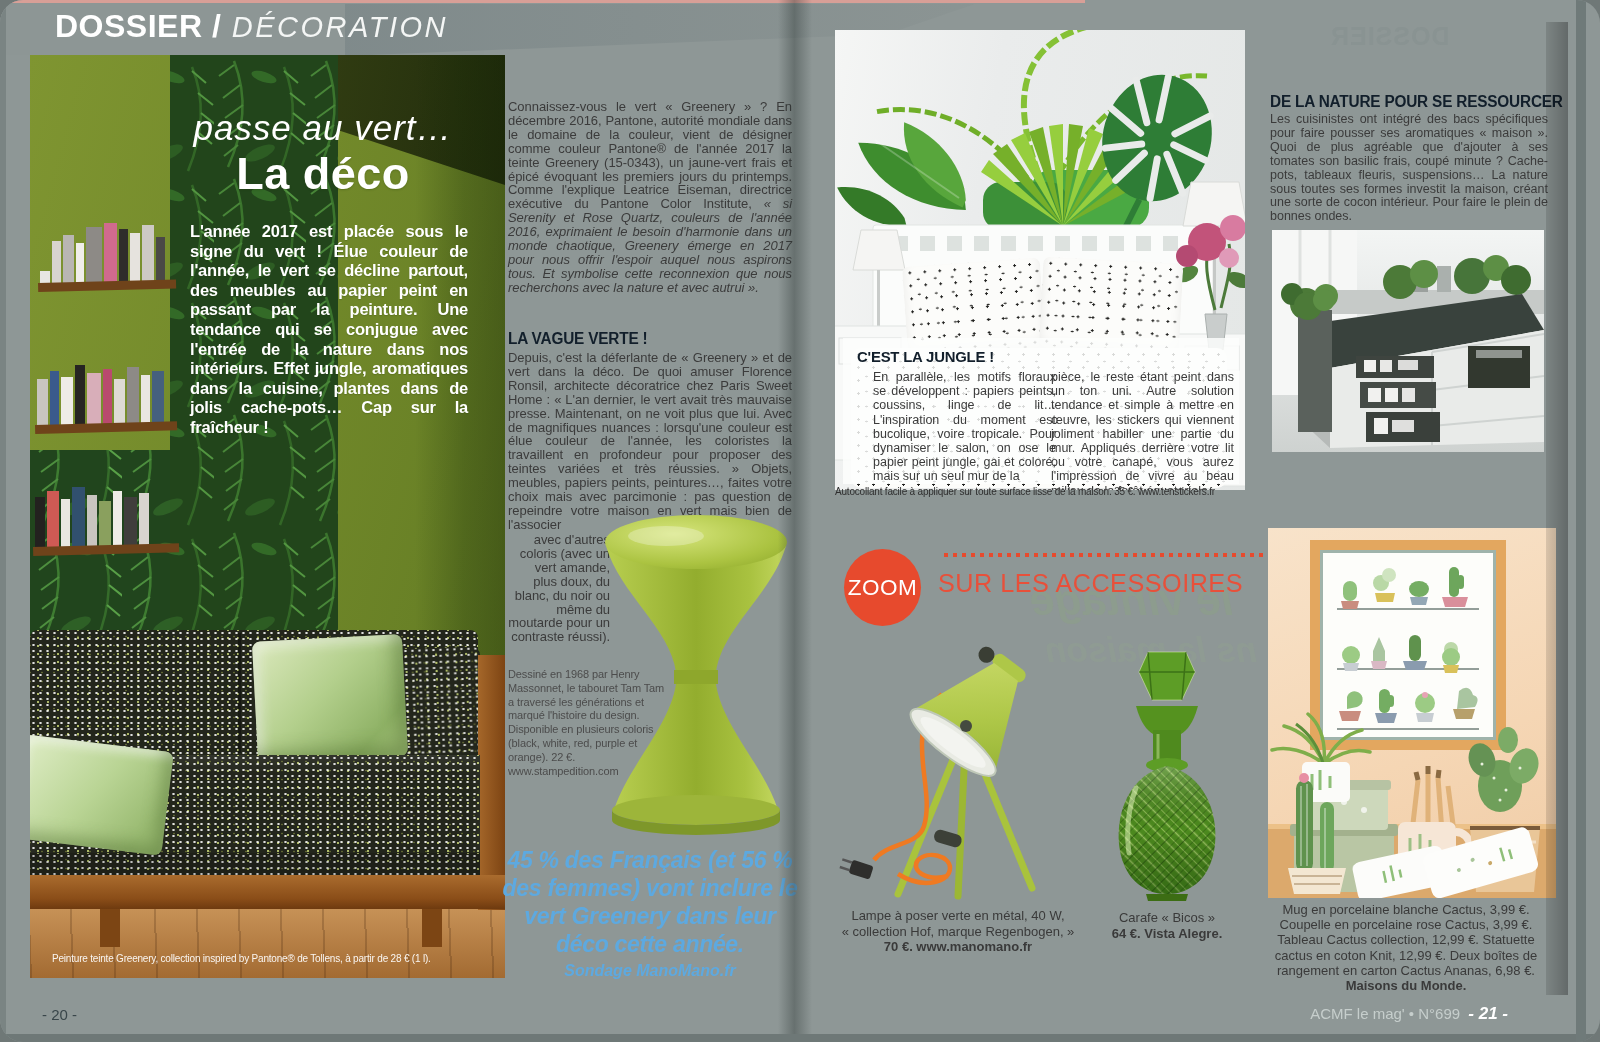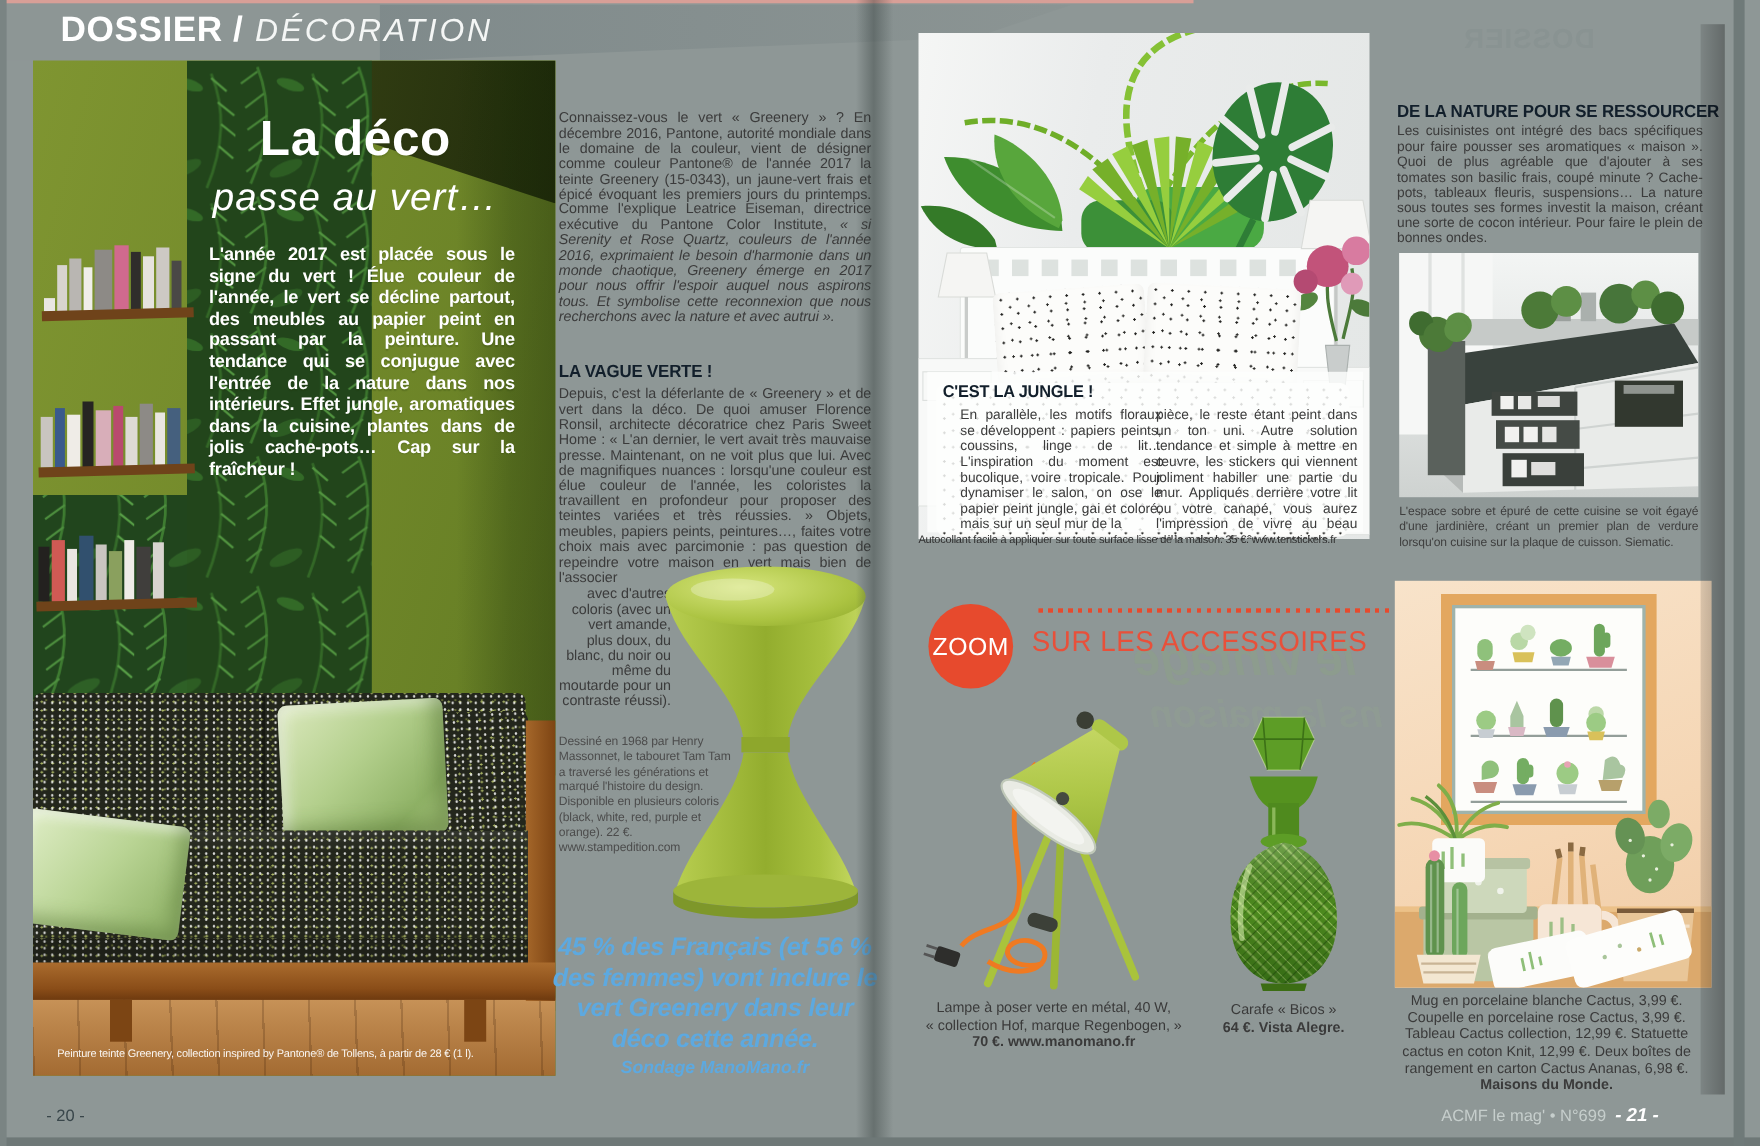--- a/index.html
+++ b/index.html
@@ -1,16 +1,16 @@
 <!DOCTYPE html>
 <html><head>
 <meta charset="utf-8">
 <style>
   html,body{margin:0;padding:0;background:#6f7877;font-family:"Liberation Sans",sans-serif;}
-  #canvas{position:relative;width:1600px;height:1042px;background:#8e9796;overflow:hidden;margin:0 auto;}
+  #canvas{position:relative;width:1600px;height:1042px;background:#8e9796;overflow:hidden;margin:0 auto;border-radius:23px;}
   .abs{position:absolute;}
   .bt{font-size:13px;line-height:13.9px;color:#3b3b3b;text-align:justify;letter-spacing:-0.05px;}
   .it{font-style:italic;}
   .sec-head{font-weight:700;font-size:16px;color:#121f2b;letter-spacing:-0.2px;transform:scaleX(.96);transform-origin:0 0;white-space:nowrap;}
   .cap{font-size:11px;line-height:13.8px;color:#3e3e3e;letter-spacing:-0.1px;}
   .pcap{font-size:13px;line-height:15.5px;color:#3a3a3a;text-align:center;}
   .ghost{position:absolute;transform:scaleX(-1);font-weight:700;font-style:italic;pointer-events:none;}
   .speck{background-color:#23261c;background-image:
     radial-gradient(rgba(255,255,255,.85) 1px, transparent 1.4px),
     radial-gradient(rgba(205,219,120,.8) 1px, transparent 1.4px),
@@ -110,22 +110,22 @@
     <div class="abs" style="left:448px;top:600px;width:27px;height:255px;background:linear-gradient(to right,#a5672a,#7d4413);"></div>
     <div class="abs" style="left:225px;top:583px;width:150px;height:122px;border-radius:8px;transform:rotate(-3deg);background:linear-gradient(135deg,#d7e6b8 5%,#b3cf8c 45%,#8fb266 80%,#a7c47d);box-shadow:inset -8px -10px 18px rgba(70,100,40,.45),inset 6px 6px 12px rgba(255,255,255,.5);"></div>
     <div class="abs speck" style="left:0;top:700px;width:450px;height:102px;box-shadow:inset 0 10px 14px rgba(255,255,255,.08);"></div>
     <div class="abs speck" style="left:0;top:798px;width:450px;height:44px;filter:brightness(.85);"></div>
     <div class="abs" style="left:-12px;top:688px;width:150px;height:104px;border-radius:8px;transform:rotate(7deg);background:linear-gradient(125deg,#dcebc2 5%,#b9d494 50%,#98b970 85%);box-shadow:inset -8px -8px 16px rgba(70,100,40,.4),inset 5px 6px 10px rgba(255,255,255,.55);"></div>
     <div class="abs" style="left:0;top:820px;width:475px;height:34px;background:linear-gradient(to bottom,#aa6c2e,#8a4d18 70%,#6e3a0f);"></div>
     <div class="abs" style="left:70px;top:854px;width:20px;height:38px;background:#7c4514;"></div>
     <div class="abs" style="left:392px;top:854px;width:20px;height:38px;background:#7c4514;"></div>
 
     <div class="abs" style="left:128px;top:45px;width:330px;text-align:center;color:#fff;">
+      <div style="font-style:italic;font-size:35px;margin-top:8px;letter-spacing:1px;">passe au vert…</div>
       <div style="font-weight:700;font-size:45px;letter-spacing:.5px;text-shadow:0 1px 2px rgba(30,50,5,.25);">La déco</div>
-      <div style="font-style:italic;font-size:35px;margin-top:8px;letter-spacing:1px;">passe au vert…</div>
     </div>
     <div class="abs" style="left:160px;top:167px;width:278px;color:#fff;font-size:16.5px;line-height:19.6px;font-weight:700;text-align:justify;letter-spacing:-.2px;text-shadow:0 1px 1px rgba(30,50,5,.2);">L'année 2017 est placée sous le signe du vert ! Élue couleur de l'année, le vert se décline partout, des meubles au papier peint en passant par la peinture. Une tendance qui se conjugue avec l'entrée de la nature dans nos intérieurs. Effet jungle, aromatiques dans la cuisine, plantes dans de jolis cache-pots… Cap sur la fraîcheur !</div>
     <div class="abs" style="left:22px;top:898px;width:440px;color:rgba(255,255,255,.93);font-size:10px;letter-spacing:-.2px;">Peinture teinte Greenery, collection inspired by Pantone® de Tollens, à partir de 28 € (1 l).</div>
   </div>
 
   <div class="abs" style="left:508px;top:0;width:284px;height:995px;">
     <p class="abs bt" style="left:0;top:100px;width:284px;margin:0;">
       <span>Connaissez-vous le vert « Greenery » ? En décembre 2016, Pantone, autorité mondiale dans le domaine de la couleur, vient de désigner comme couleur Pantone® de l'année 2017 la teinte Greenery (15-0343), un jaune-vert frais et épicé évoquant les premiers jours du printemps. Comme l'explique Leatrice Eiseman, directrice exécutive du Pantone Color Institute, </span><span class="it">« si Serenity et Rose Quartz, couleurs de l'année 2016, exprimaient le besoin d'harmonie dans un monde chaotique, Greenery émerge en 2017 pour nous offrir l'espoir auquel nous aspirons tous. Et symbolise cette reconnexion que nous recherchons avec la nature et avec autrui ».</span>
     </p>
     <div class="abs sec-head" style="left:0;top:330px;">LA VAGUE VERTE !</div>
@@ -294,21 +294,20 @@
           <rect x="130" y="158" width="13" height="14" fill="#e6e6e4"></rect>
         <rect x="94" y="182" width="74" height="30" fill="#3a403b"></rect>
           <rect x="102" y="188" width="14" height="16" fill="#f1f1ef"></rect>
           <rect x="120" y="190" width="22" height="12" fill="#dfdfdd"></rect>
       </g>
       <rect x="26" y="80" width="34" height="122" fill="#5a615c"></rect>
       <circle cx="36" cy="76" r="14" fill="#4c7a38"></circle>
         <circle cx="52" cy="70" r="11" fill="#5d8f45"></circle>
     </svg>
   </div>
-  <div class="abs cap" style="left:1272px;top:459px;width:272px;text-align:justify;">L'espace sobre et épuré de cette cuisine se voit égayé d'une jardinière, créant un premier plan de verdure lorsqu'on cuisine sur la plaque de cuisson. Siematic.</div>
 
   <div class="ghost" style="left:1030px;top:575px;font-size:44px;color:rgba(141,170,120,.26);">le vintage</div>
   <div class="ghost" style="left:1045px;top:630px;font-size:35px;color:rgba(150,175,140,.19);">ns la maison</div>
 
   <div class="abs" style="left:844px;top:549px;width:77px;height:77px;border-radius:50%;background:#e74a2d;color:#fff;font-size:22.5px;letter-spacing:.5px;display:flex;align-items:center;justify-content:center;">ZOOM</div>
   <div class="abs" style="left:944px;top:553px;width:322px;height:4px;background:repeating-linear-gradient(90deg,#e74a2d 0 4px,transparent 4px 9px);"></div>
   <div class="abs" style="left:938px;top:568px;font-size:26px;color:#e8503a;letter-spacing:.5px;transform:scaleX(.97);transform-origin:0 0;white-space:nowrap;">SUR LES ACCESSOIRES</div>
 
   <svg class="abs" style="left:838px;top:638px;" width="235" height="268" viewBox="0 0 235 268">
     <defs>

